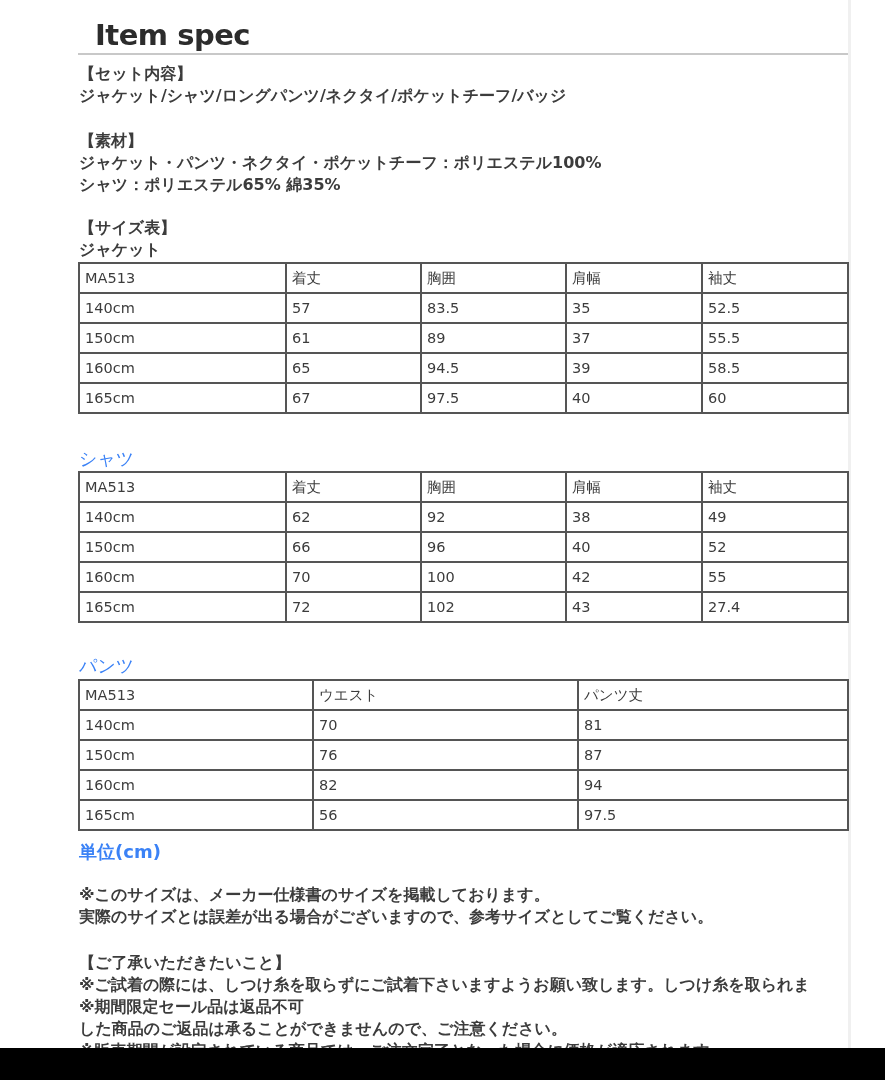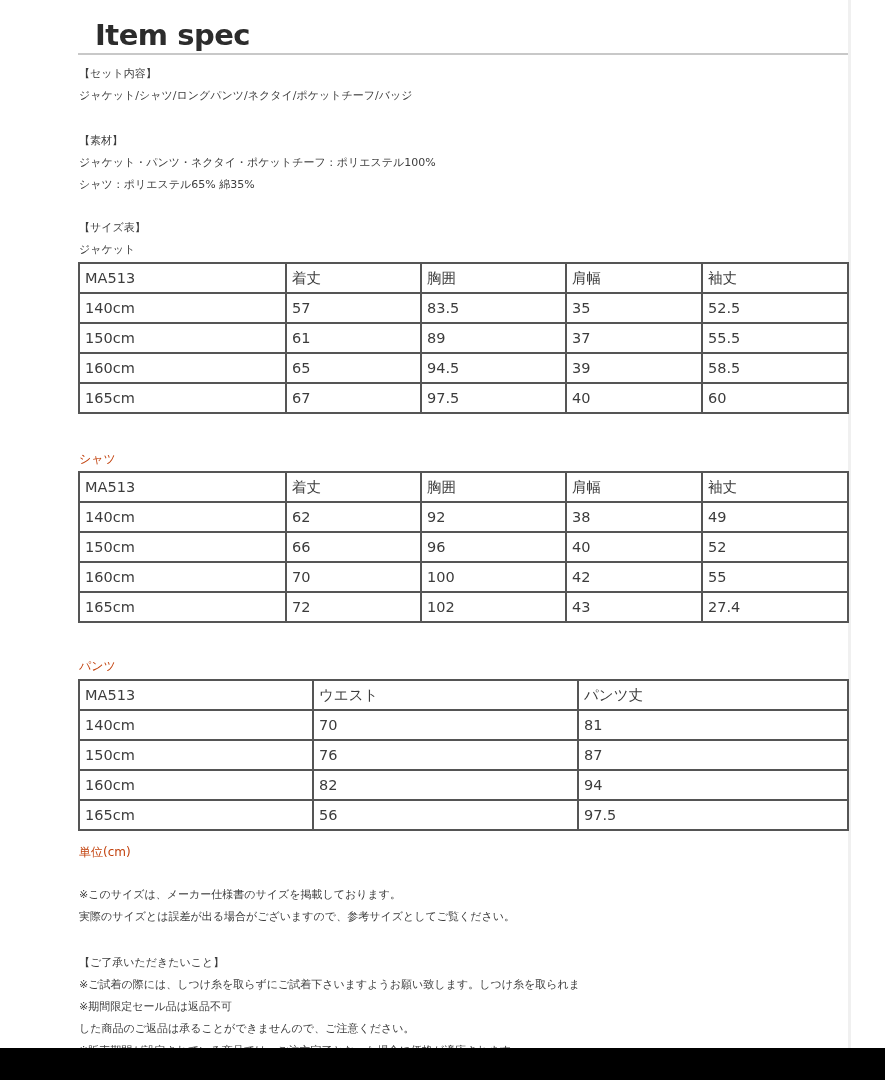--- a/index.html
+++ b/index.html
@@ -38,32 +38,33 @@
       position: absolute;
       left: 78px;
       top: 53px;
       width: 770px;
       height: 2px;
       background: #c8c8c8;
     }
     .block {
       position: absolute;
       left: 79px;
-      font-size: 11px;
+      font-size: 16px;
       line-height: 22px;
       color: #3c3c3c;
       white-space: nowrap;
+      font-weight: bold;
     }
     .block div { height: 22px; }
     .section-label {
       position: absolute;
       left: 79px;
-      font-size: 12px;
+      font-size: 18px;
       line-height: 20px;
-      color: #c2410c;
+      color: #3b82f6;
     }
     table.spec {
       position: absolute;
       left: 78px;
       width: 769px;
       border-collapse: collapse;
       border: 2px solid #555;
       font-size: 14.5px;
       color: #3c3c3c;
       table-layout: fixed;
@@ -233,21 +234,21 @@
     <td>94</td>
   </tr>
   <tr>
     <td>165cm</td>
     <td>56</td>
     <td>97.5</td>
   </tr>
 </tbody>
   </table>
 
-<div class="section-label" style="top:842px;">単位(cm)</div>
+<div class="section-label" style="top:842px;font-weight:bold;">単位(cm)</div>
 
 <div class="block" style="top:884px;">
   <div>※このサイズは、メーカー仕様書のサイズを掲載しております。</div>
   <div>実際のサイズとは誤差が出る場合がございますので、参考サイズとしてご覧ください。</div>
 </div>
 
 <div class="block" style="top:952px;">
   <div>【ご了承いただきたいこと】</div>
   <div>※ご試着の際には、しつけ糸を取らずにご試着下さいますようお願い致します。しつけ糸を取られま</div>
   <div>※期間限定セール品は返品不可</div>

